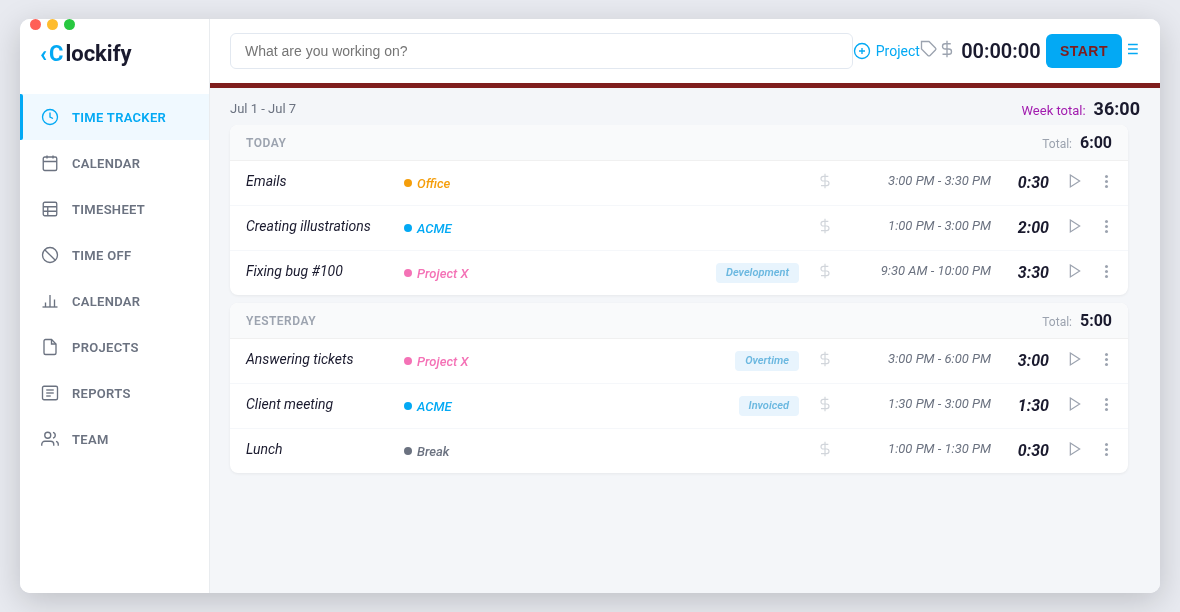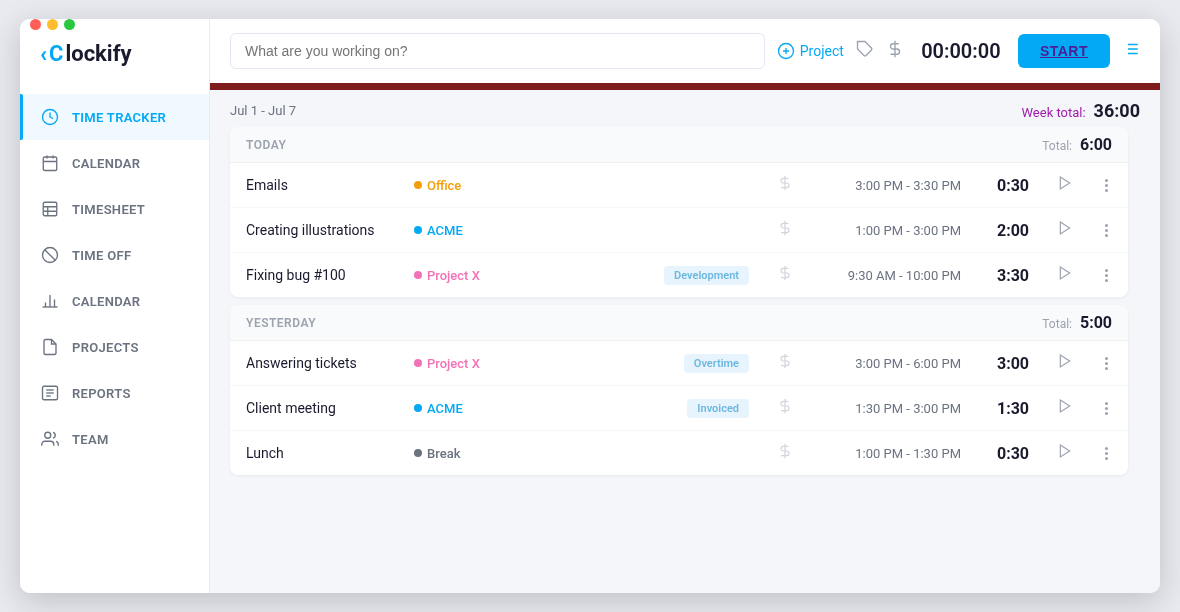--- a/index.html
+++ b/index.html
@@ -117,22 +117,21 @@
       flex-direction: column;
       overflow: hidden;
     }
 
     
     .timer-bar {
       background: #fff;
       padding: 14px 20px;
       display: flex;
       align-items: center;
-      gap: 12px;
-      border-bottom: 7px solid #7f1d1d;
+      border-bottom: 5px solid #7f1d1d;
       flex-shrink: 0;
     }
     .timer-input {
       flex: 1;
       border: 1px solid #e2e8f0;
       border-radius: 6px;
       padding: 9px 14px;
       font-size: 14px;
       color: #9ca3af;
       outline: none;
@@ -163,29 +162,28 @@
     .timer-dollar svg { width: 18px; height: 18px; stroke: #9ca3af; fill: none; stroke-width: 1.8; }
     .timer-time {
       font-size: 20px;
       font-weight: 600;
       color: #1a1a2e;
       min-width: 90px;
       text-align: center;
     }
     .start-btn {
       background: #03a9f4;
-      color: #4c1d95;
+      color: #7f1d1d;
       border: none;
       border-radius: 6px;
-      padding: 9px 22px;
+      padding: 9px 14px;
       font-size: 14px;
       font-weight: 700;
       cursor: pointer;
       letter-spacing: 0.5px;
-      text-decoration: underline;
     }
     .timer-list-icon {
       color: #03a9f4;
       cursor: pointer;
     }
     .timer-list-icon svg { width: 18px; height: 18px; stroke: #03a9f4; fill: none; stroke-width: 1.8; }
 
     
     .week-header {
       display: flex;
@@ -252,24 +250,24 @@
       font-size: 16px;
       font-weight: 700;
       color: #1a1a2e;
       margin-left: 4px;
       text-align: right;
     }
 
     
     .entry-row {
       display: flex;
-      align-items: center;
       padding: 12px 16px;
       border-bottom: 1px solid #f5f7fa;
-      gap: 28px;
+      gap: 18px;
+      font-style: italic;
     }
     .entry-row:last-child { border-bottom: none; }
     .entry-name {
       font-size: 14px;
       color: #1a1a2e;
       min-width: 140px;
     }
     .entry-project {
       display: flex;
       align-items: center;

